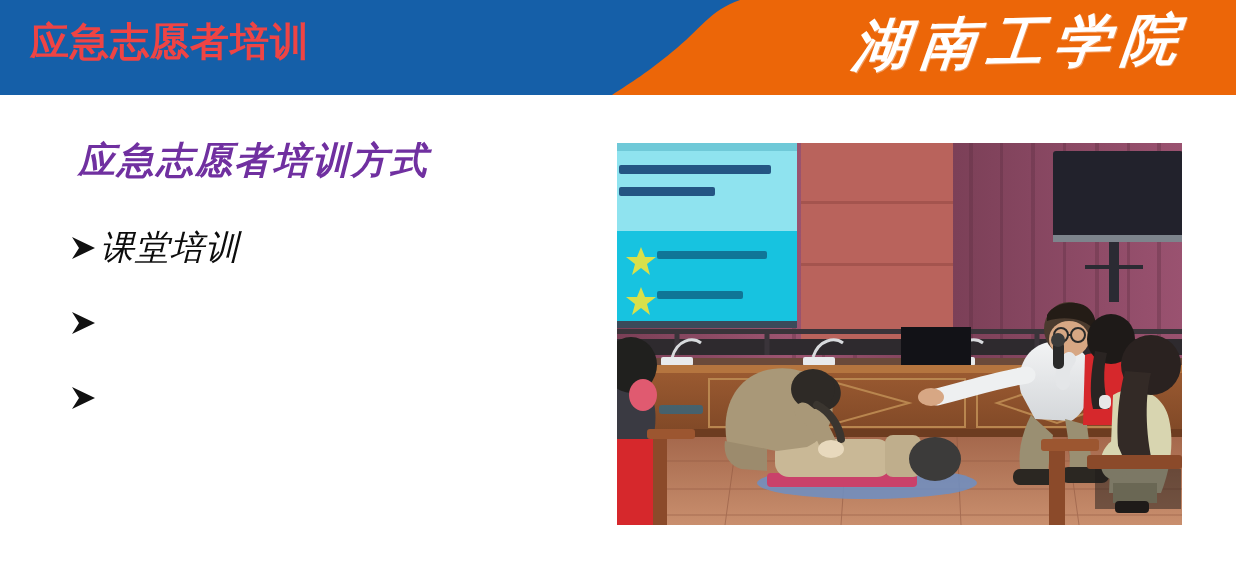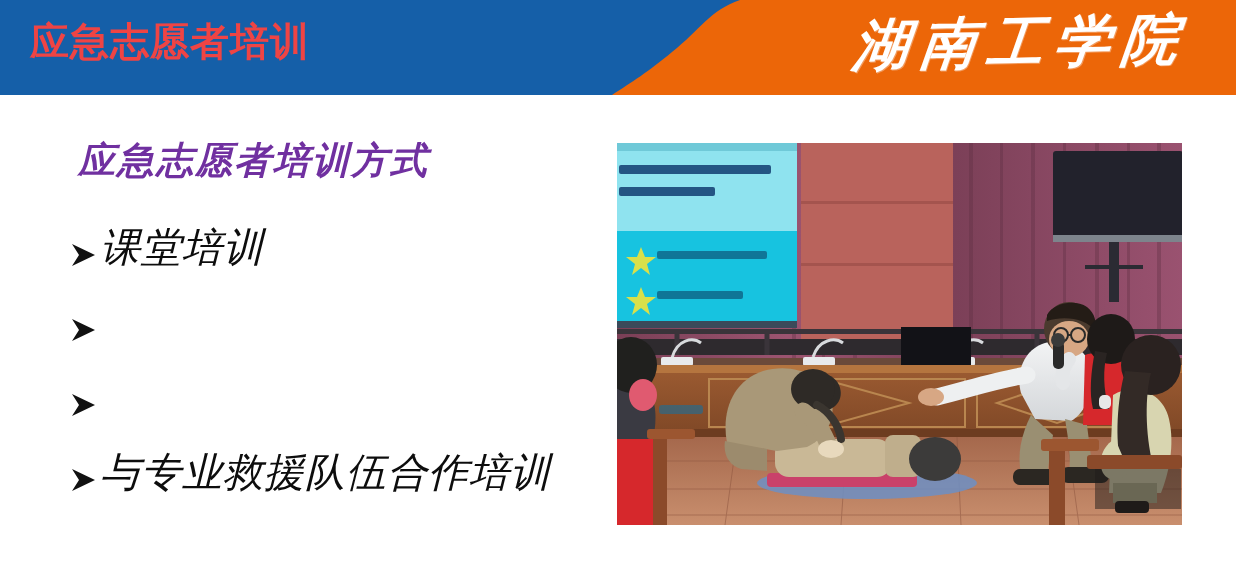--- a/index.html
+++ b/index.html
@@ -87,21 +87,21 @@
     margin: 0;
     padding: 0;
     list-style: none;
   }
   .bullet-item {
     display: flex;
     align-items: center;
     height: 75px;
     color: #0d0d0d;
     font-family: "Liberation Serif", "DejaVu Serif", serif;
-    font-size: 40px;
+    font-size: 34px;
     font-weight: 500;
     font-style: italic;
     letter-spacing: 1px;
     white-space: nowrap;
   }
   .bullet-marker {
     flex: 0 0 auto;
     width: 30px;
     height: 30px;
     margin-right: 2px;
@@ -155,28 +155,20 @@
           </svg>
       </span>
     </li>
     <li class="bullet-item">
       <span class="bullet-marker">
         <svg viewBox="0 0 30 30" width="30" height="30">
             <path d="M4,4 L27,15 L4,26 L11,15 Z" fill="#111111"></path>
           </svg>
       </span>
     </li>
-    <li class="bullet-item">
-      <span class="bullet-marker">
-        <svg viewBox="0 0 30 30" width="30" height="30">
-            <path d="M4,4 L27,15 L4,26 L11,15 Z" fill="#111111"></path>
-          </svg>
-      </span>
-      <span class="bullet-text">与专业救援队伍合作培训</span>
-    </li>
   </ul>
 </div>
 
 <div class="photo">
   <svg viewBox="0 0 565 382" preserveAspectRatio="none">
     <defs>
       <linearGradient id="floorGrad" x1="0" y1="0" x2="0" y2="1">
         <stop offset="0%" stop-color="#a5684c"></stop>
         <stop offset="100%" stop-color="#c98f6e"></stop>
       </linearGradient>

